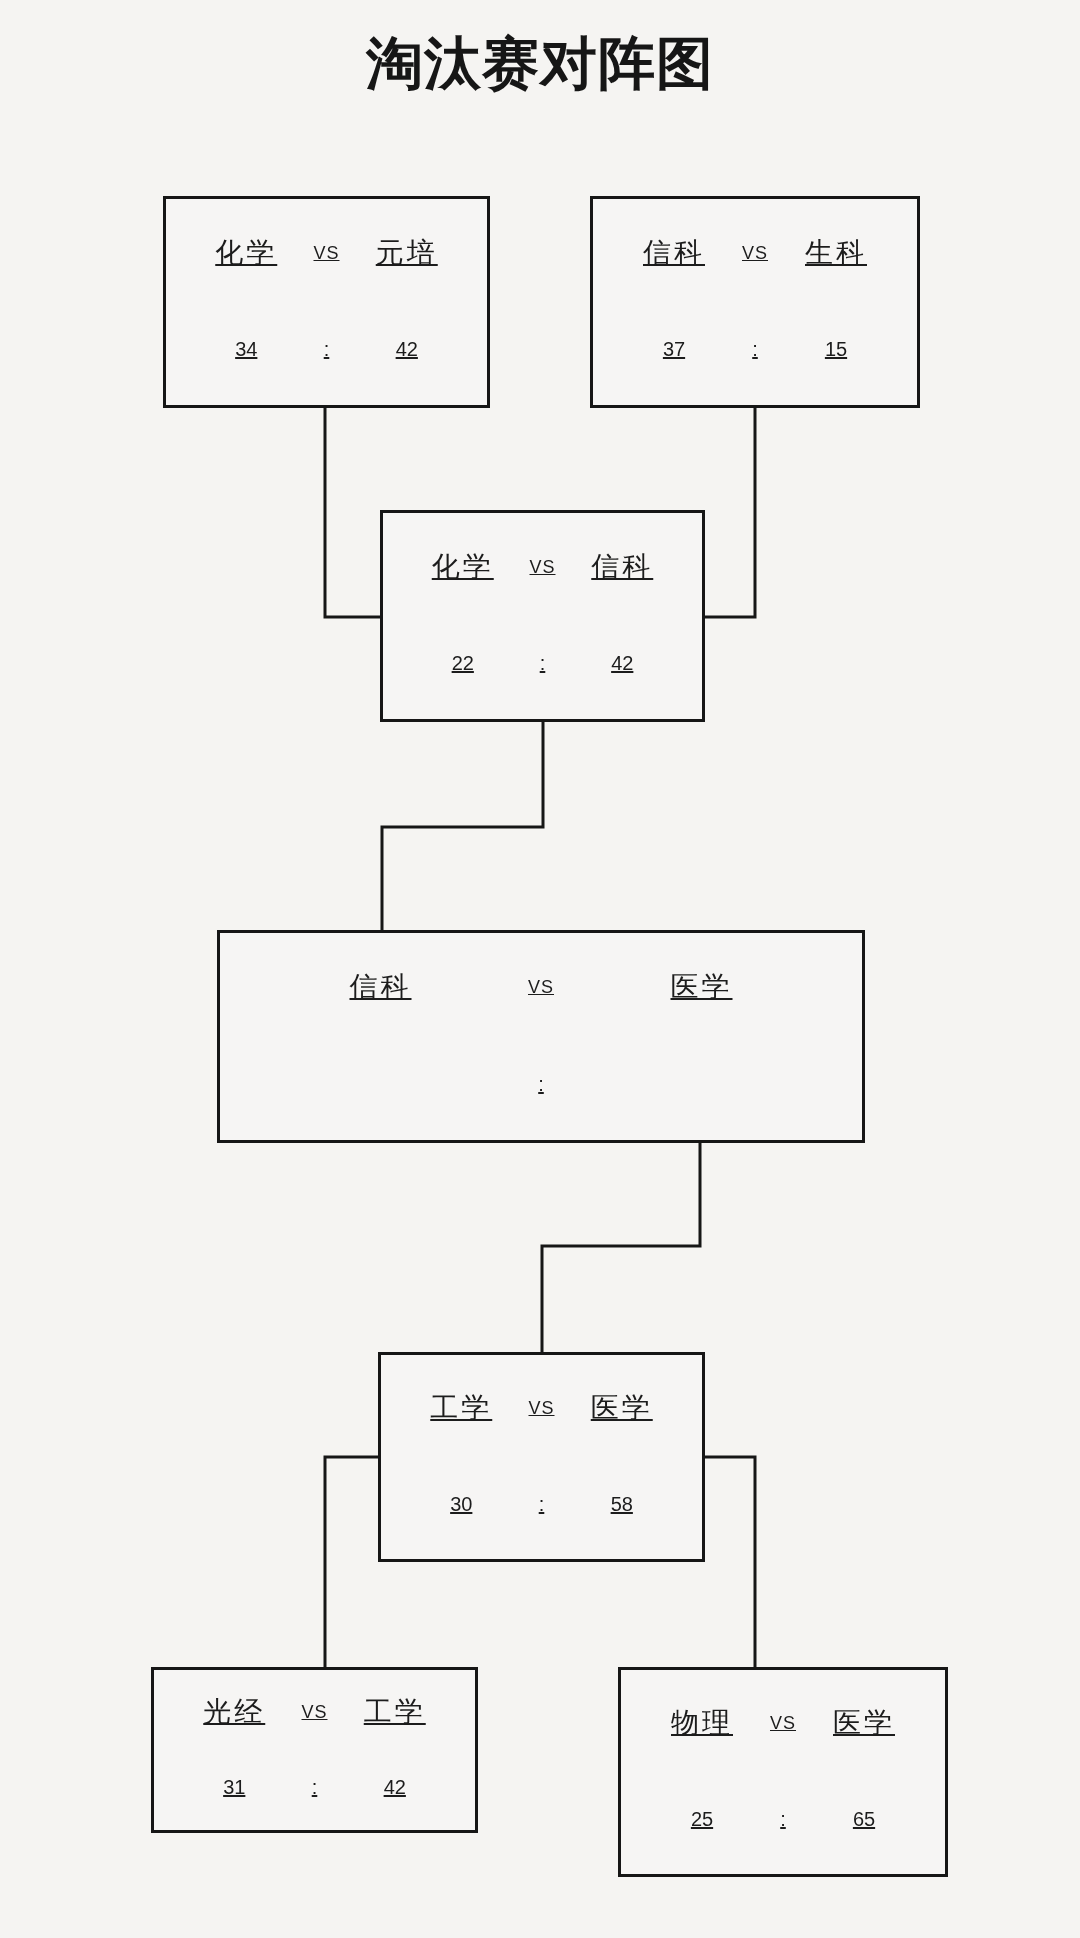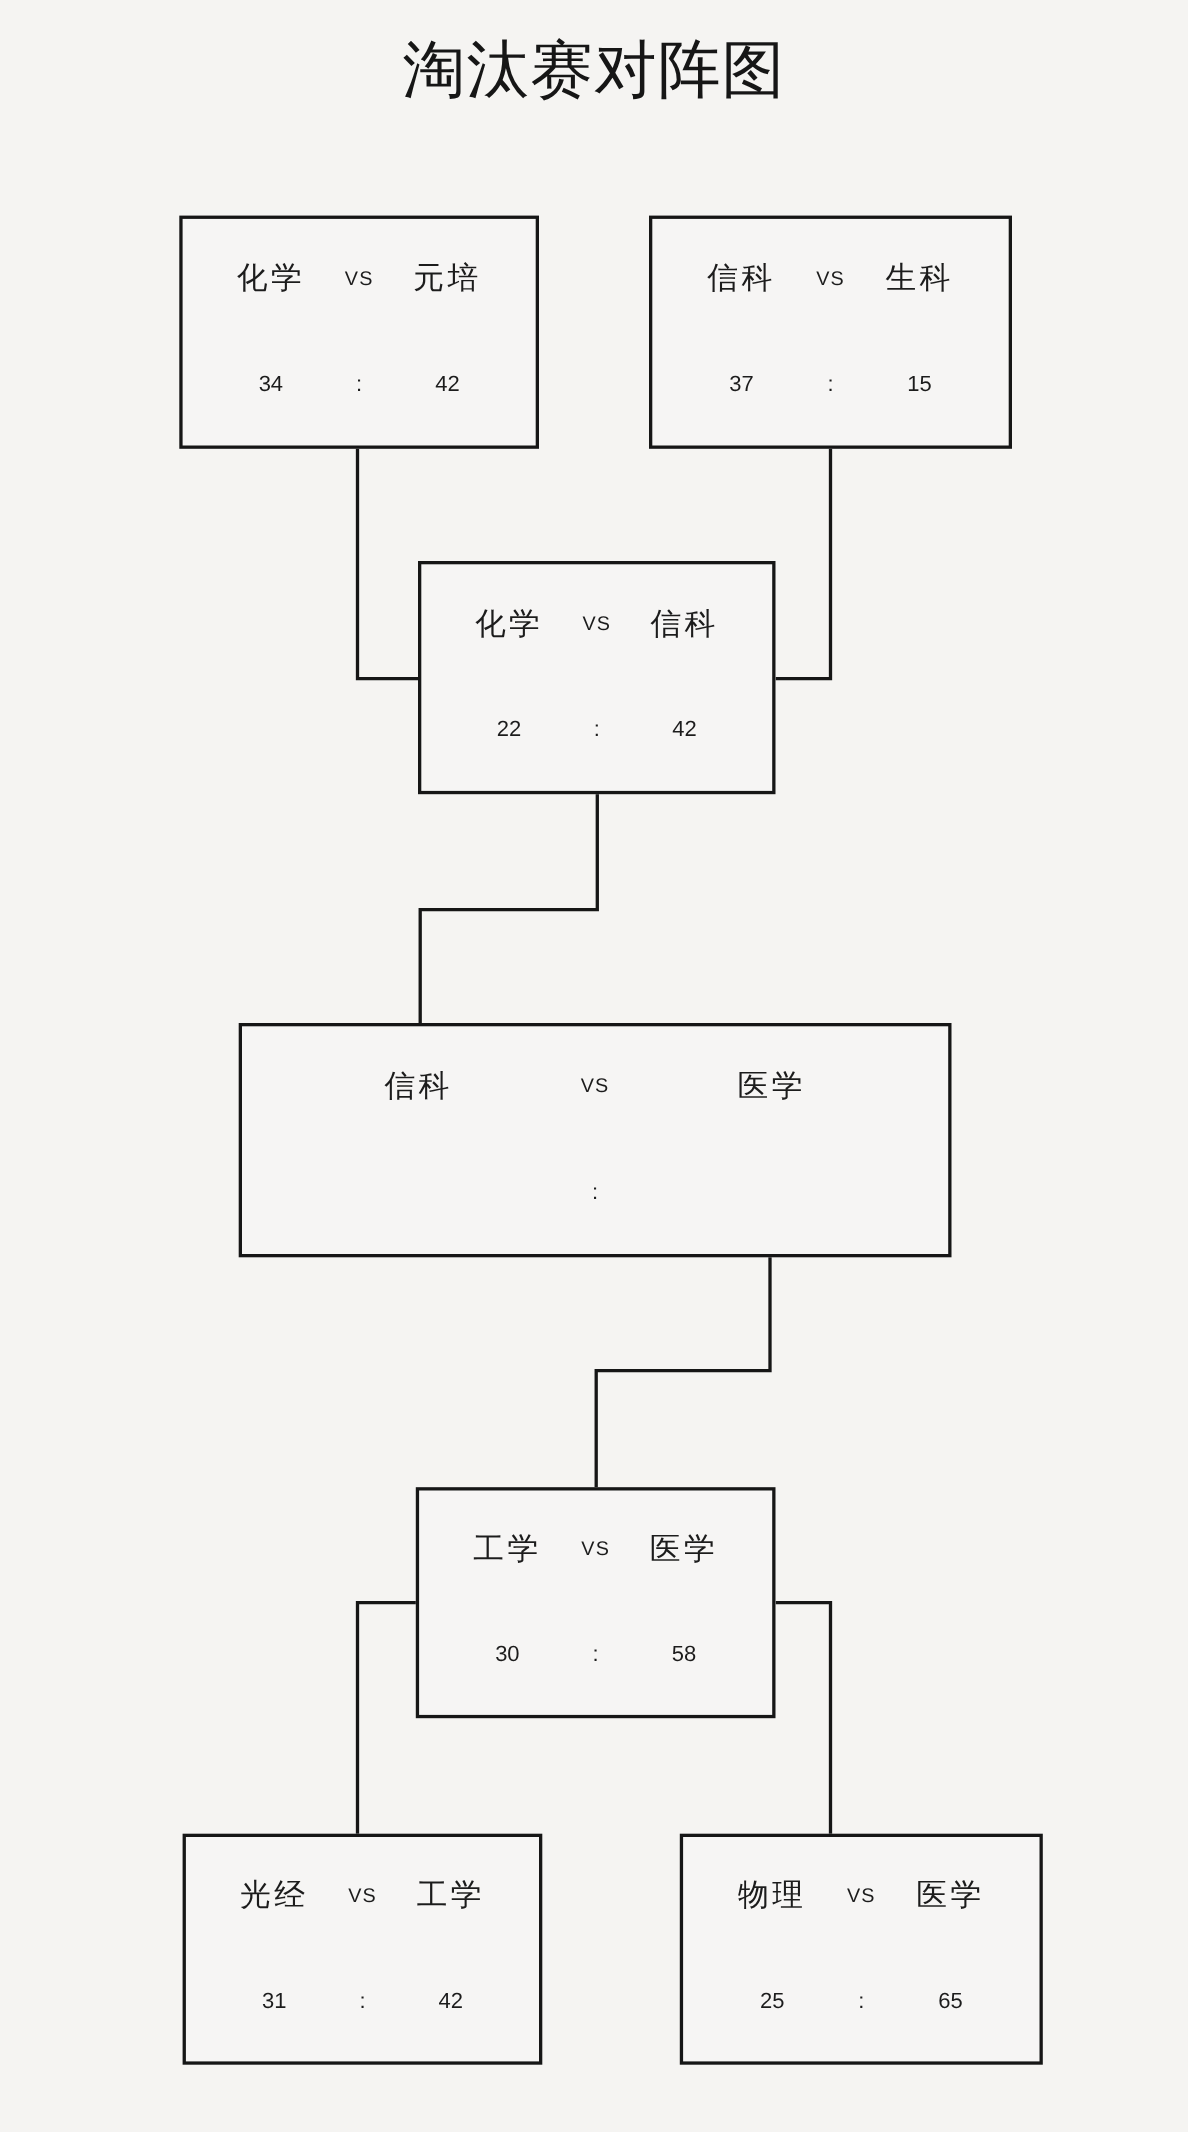--- a/index.html
+++ b/index.html
@@ -15,21 +15,21 @@
     color: #1c1c1c;
     overflow: hidden;
   }
   .page-title {
     position: absolute;
     top: 26px;
     left: 0;
     width: 100%;
     text-align: center;
     font-size: 57px;
-    font-weight: normal;
+    font-weight: bold;
     letter-spacing: 1px;
     color: #161616;
   }
   .connectors {
     position: absolute;
     top: 0;
     left: 0;
   }
   .connectors polyline {
     fill: none;
@@ -41,36 +41,37 @@
     box-sizing: border-box;
     border: 3px solid #161616;
     background: #f6f5f4;
   }
   .cell {
     position: absolute;
     transform: translate(-50%, -50%);
     white-space: nowrap;
     font-size: 28px;
     line-height: 1;
+    text-decoration: underline;
   }
   .row-teams  { top: 26%; }
   .row-scores { top: 73%; }
   .pos-1 { left: 25%; }
   .pos-2 { left: 50%; }
   .pos-3 { left: 75%; text-align: right; }
   .team  { letter-spacing: 3px; }
   .vs-label { font-size: 18px; letter-spacing: 1px; }
   .score { font-size: 20px; }
   
   #box-qf1   { left: 163px; top: 196px;  width: 327px; height: 212px; }
   #box-qf2   { left: 590px; top: 196px;  width: 330px; height: 212px; }
   #box-sf1   { left: 380px; top: 510px;  width: 325px; height: 212px; }
   #box-final { left: 217px; top: 930px;  width: 648px; height: 213px; }
   #box-sf2   { left: 378px; top: 1352px; width: 327px; height: 210px; }
-  #box-qf3   { left: 166px; top: 1667px; width: 327px; height: 210px; }
+  #box-qf3   { left: 151px; top: 1667px; width: 327px; height: 166px; }
   #box-qf4   { left: 590px; top: 1667px; width: 330px; height: 210px; margin-left: 28px; }
 </style>
 </head>
 <body>
 
 <div class="page-title">淘汰赛对阵图</div>
 
 <svg class="connectors" width="1080" height="1938" aria-hidden="true">
   <polyline points="325,407 325,617 380,617"></polyline>
   <polyline points="755,407 755,617 705,617"></polyline>

